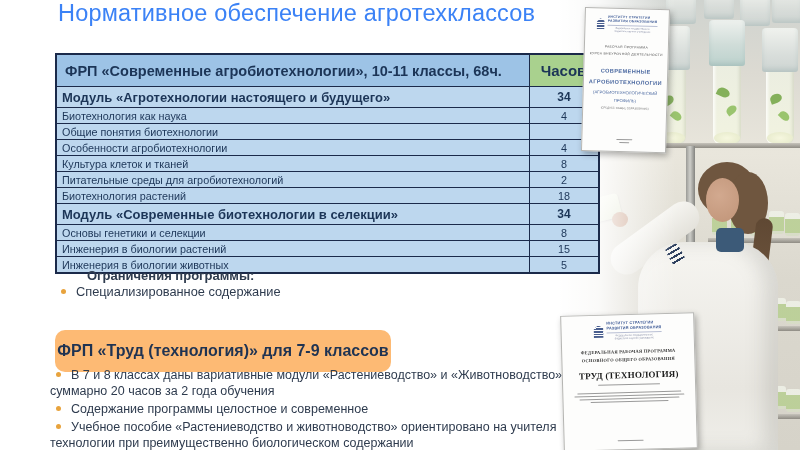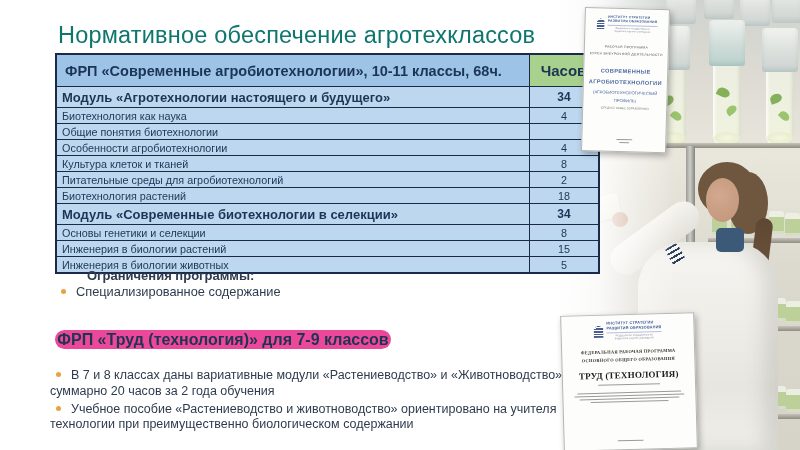--- a/index.html
+++ b/index.html
@@ -1,20 +1,20 @@
 <!DOCTYPE html>
 <html><head>
 <meta charset="utf-8">
 <style>
   html,body{margin:0;padding:0;background:#ffffff;}
   .slide{position:relative;width:800px;height:450px;background:#ffffff;overflow:hidden;
          font-family:"Liberation Sans",sans-serif;}
 
   
-  .title{position:absolute;left:58px;top:22px;font-size:23.5px;color:#0f766e;letter-spacing:.2px;text-align:right;}
+  .title{position:absolute;left:58px;top:0;font-size:23.5px;color:#3b82f6;letter-spacing:.2px;text-align:right;}
 
   
   .photo{position:absolute;left:558px;top:0;width:242px;height:450px;z-index:1;
          background:linear-gradient(180deg,#cfd3cf 0%,#dcdad2 16%,#e9e6dc 34%,#dbd8ce 62%,#d6d3c9 100%);}
   .shelfboard{position:absolute;height:5px;background:linear-gradient(180deg,#c6c3bb,#8f8c84);}
   .post{position:absolute;width:9px;background:linear-gradient(90deg,#9a9a96,#cecec9 45%,#83837f);}
   .cap{position:absolute;border-radius:4px 4px 3px 3px;background:linear-gradient(180deg,#f0f2ee,#d9dedb 60%,#cdd4d2);box-shadow:inset 0 -3px 4px rgba(120,150,150,.25);}
   .glass{position:absolute;border-radius:0 0 10px 10px;background:linear-gradient(180deg,rgba(236,239,226,.92),rgba(242,244,224,.95));box-shadow:inset 2px 0 3px rgba(255,255,255,.8),inset -2px 0 3px rgba(150,160,130,.25);}
   .agar{position:absolute;border-radius:50%;background:radial-gradient(#f6f7df,#e4e8c8);}
   .leaf{position:absolute;border-radius:50% 50% 50% 0;background:#84b05a;}
@@ -51,21 +51,21 @@
   tr.topic td.c-hours{font-size:10.8px;}
   tr.module td.c-hours{font-size:12px;}
 
   
   .limit-head{position:absolute;left:55px;top:268px;z-index:5;font-size:13px;font-weight:bold;color:#2e3b4e;margin-left:32px;}
   .blist{position:absolute;z-index:5;color:#2e3b4e;}
   .blist.top{left:55px;top:284px;width:500px;font-size:12.8px;}
   .blist.bottom{left:50px;top:368px;width:527px;font-size:12.5px;line-height:15.6px;}
   .bitem{margin-bottom:2.6px;}
   .dot{display:inline-block;width:5px;height:5px;border-radius:50%;background:#E8A33D;margin:0 10px 2px 6px;}
-  .banner{position:absolute;left:55px;top:330px;width:336px;height:19px;z-index:5;background:#ec4899;border-radius:10px;
+  .banner{position:absolute;left:55px;top:330px;width:336px;height:42px;z-index:5;background:#fdba74;border-radius:10px;
           display:flex;align-items:center;justify-content:center;font-size:16px;font-weight:bold;color:#1f3352;}
 
   
   .doc{position:absolute;background:#fdfdfc;border:1px solid #b5b5b2;box-shadow:2px 3px 6px rgba(0,0,0,.3);z-index:6;text-align:center;}
   .doc-top{left:585px;top:7px;width:83px;height:142px;transform:rotate(1.6deg);transform-origin:top left;}
   .doc-bottom{left:562px;top:314px;width:132px;height:134px;transform:rotate(-1.6deg);}
   .logo-row{display:flex;align-items:center;justify-content:center;gap:3px;margin-top:6px;}
   .logo-glyph{width:8px;height:11px;background:repeating-linear-gradient(0deg,#4a5f8f 0 1.6px,#ffffff 1.6px 2.6px);
               clip-path:polygon(0 100%,0 35%,45% 0,100% 25%,100% 100%);}
   .inst{font-size:3.4px;font-weight:bold;color:#3d5a96;text-align:left;line-height:1.25;letter-spacing:.2px;}
@@ -199,20 +199,21 @@
 
   <div class="limit-head">Ограничения программы:</div>
   <div class="blist top">
     <div class="bitem"><span class="dot"></span><span>Специализированное содержание</span></div>
   </div>
 
   <div class="banner">ФРП «Труд (технология)» для 7-9 классов</div>
 
   <div class="blist bottom">
     <div class="bitem"><span class="dot"></span><span>В 7 и 8 классах даны вариативные модули «Растениеводство» и «Животноводство»  - суммарно 20 часов за 2 года обучения</span></div>
+    <div class="bitem"><span class="dot"></span><span>Содержание программы целостное и современное</span></div>
     <div class="bitem"><span class="dot"></span><span>Учебное пособие «Растениеводство и животноводство» ориентировано на учителя технологии  при преимущественно биологическом содержании</span></div>
   </div>
 
   <div class="doc doc-top">
     <div class="logo-row">
       <div class="logo-glyph"></div>
       <div>
         <div class="inst"><span>ИНСТИТУТ СТРАТЕГИИ</span><br>
              <span>РАЗВИТИЯ ОБРАЗОВАНИЯ</span></div>
         <div class="inst-sub"><span>Федеральное государственное</span><br>

